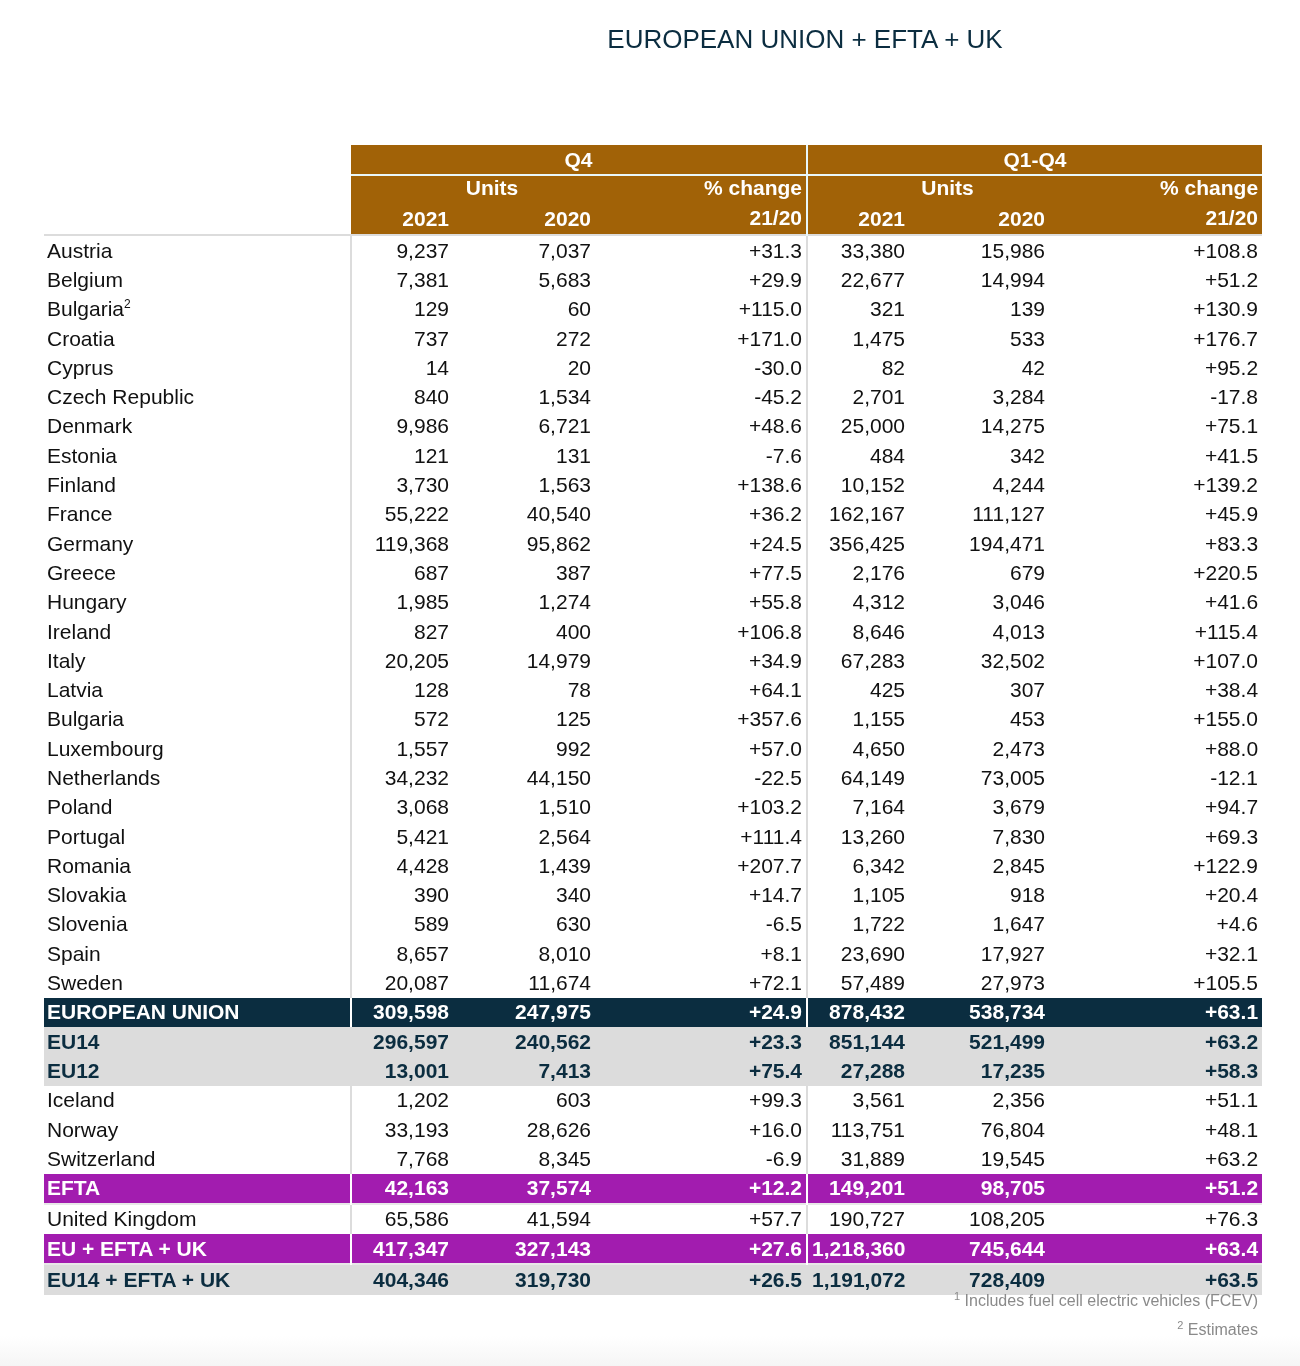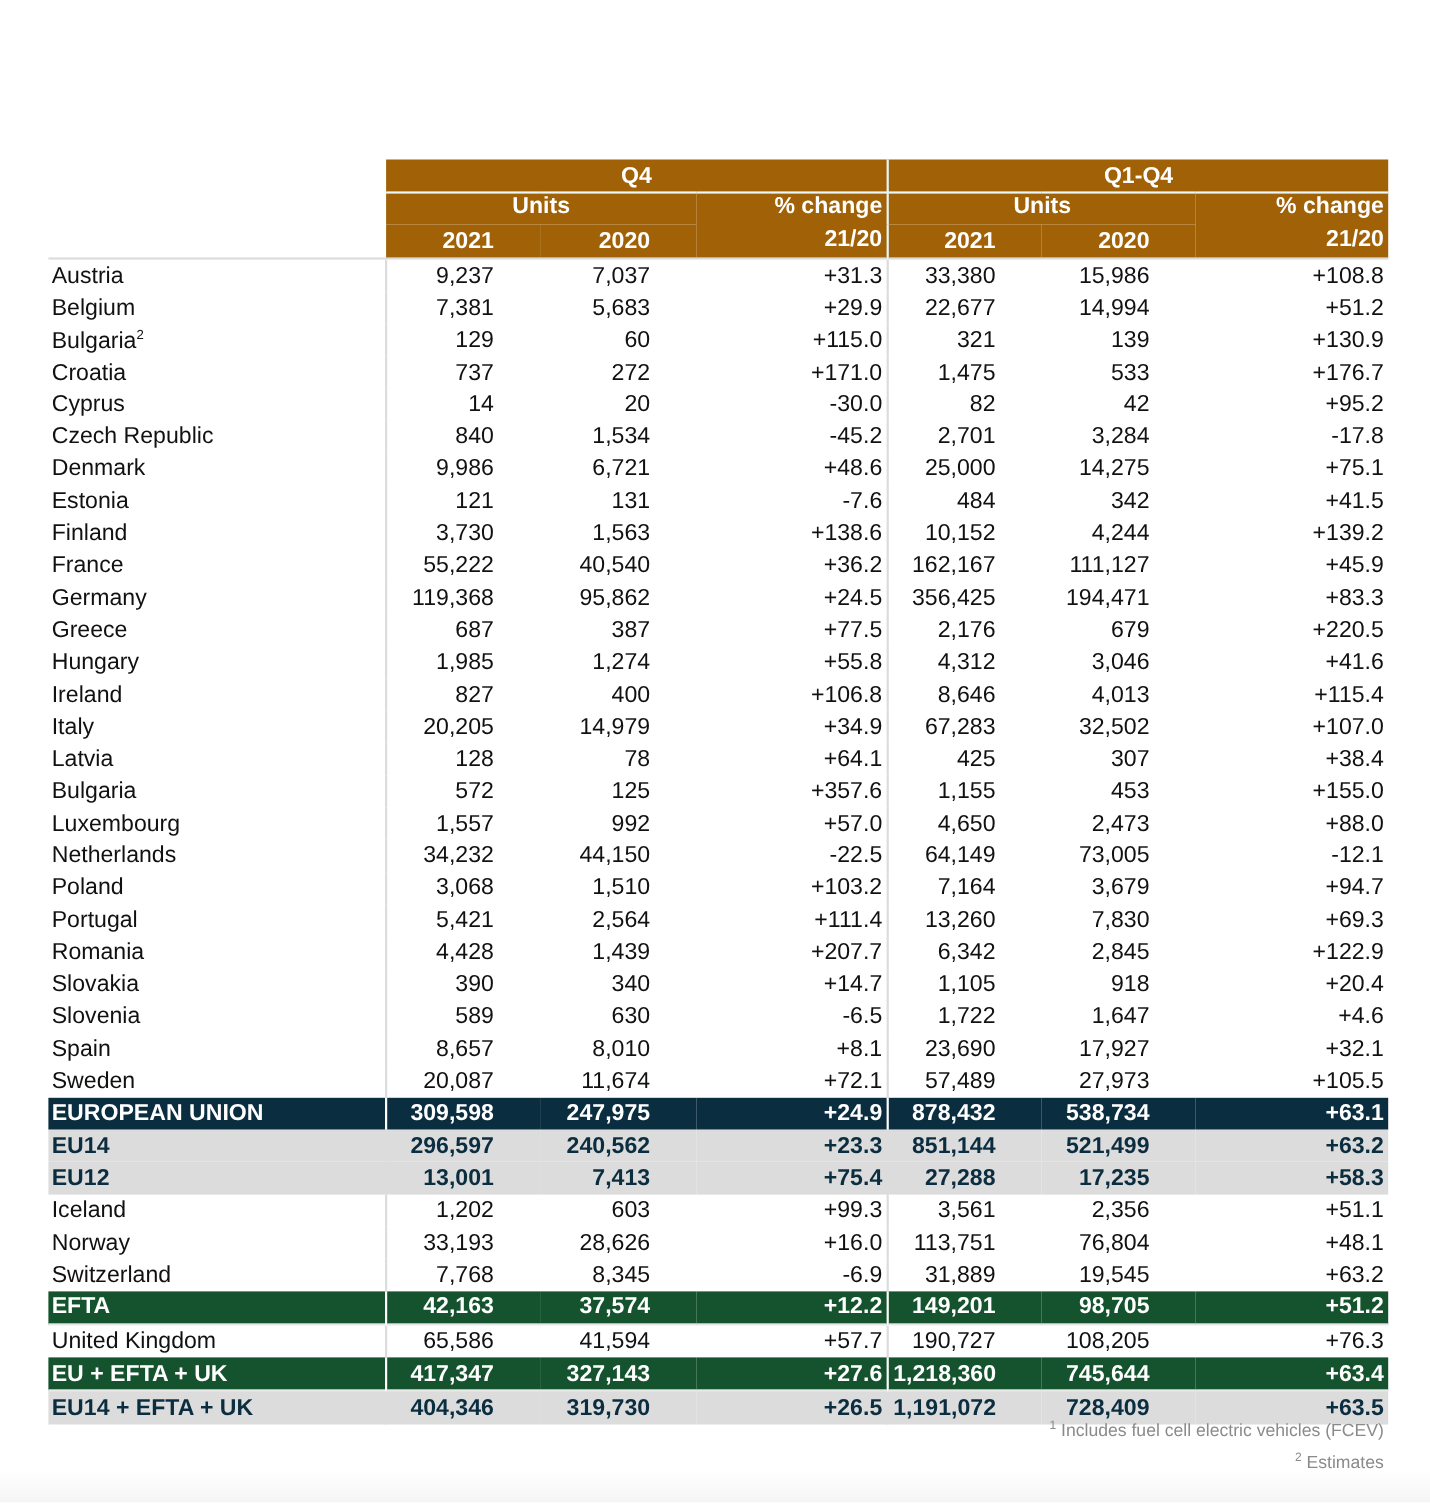--- a/index.html
+++ b/index.html
@@ -32,34 +32,35 @@
   td { font-size: 21px; height: 29.3px; padding: 0 4px; text-align: right; white-space: nowrap; }
   td.name { text-align: left; padding-left: 3px; }
   td.bl { border-left: 2px solid #dcdcdc; }
   tr.first td { border-top: 2px solid #dcdcdc; }
   td sup { font-size: 12px; }
 
   tr.eu td { background: #0b2d40; color: #ffffff; font-weight: bold; }
   tr.eu td.bl { border-left: 2px solid #ffffff; }
   tr.grey td { background: #dcdcdc; color: #0b2d40; font-weight: bold; }
   tr.grey td.bl { border-left: 2px solid #dcdcdc; }
-  tr.cyan td { background: #14532d; color: #ffffff; font-weight: bold; }
+  tr.cyan td { background: #a21caf; color: #ffffff; font-weight: bold; }
   tr.cyan td.bl { border-left: 2px solid #ffffff; }
   tr.sep-top td { border-top: 2px solid #e8e8e8; }
 
   .source { position: absolute; top: 1366px; left: 46px; font-size: 16px; color: #8a8a8a; }
   .source b { color: #8a8a8a; }
   .foot1 { position: absolute; top: 1290px; right: 42px; font-size: 16px; color: #8a8a8a; text-align: right; }
   .foot2 { position: absolute; top: 1319px; right: 42px; font-size: 16px; color: #8a8a8a; text-align: right; }
   .foot1 sup, .foot2 sup { font-size: 11px; }
 </style>
 </head>
 <body>
 
 <div class="title">
+  <div class="sub">EUROPEAN UNION + EFTA + UK</div>
 </div>
 
 <table>
   <colgroup>
     <col class="c-name">
       <col class="c-u1">
       <col class="c-u2">
       <col class="c-pc">
       <col class="c-u3">
       <col class="c-u4">

